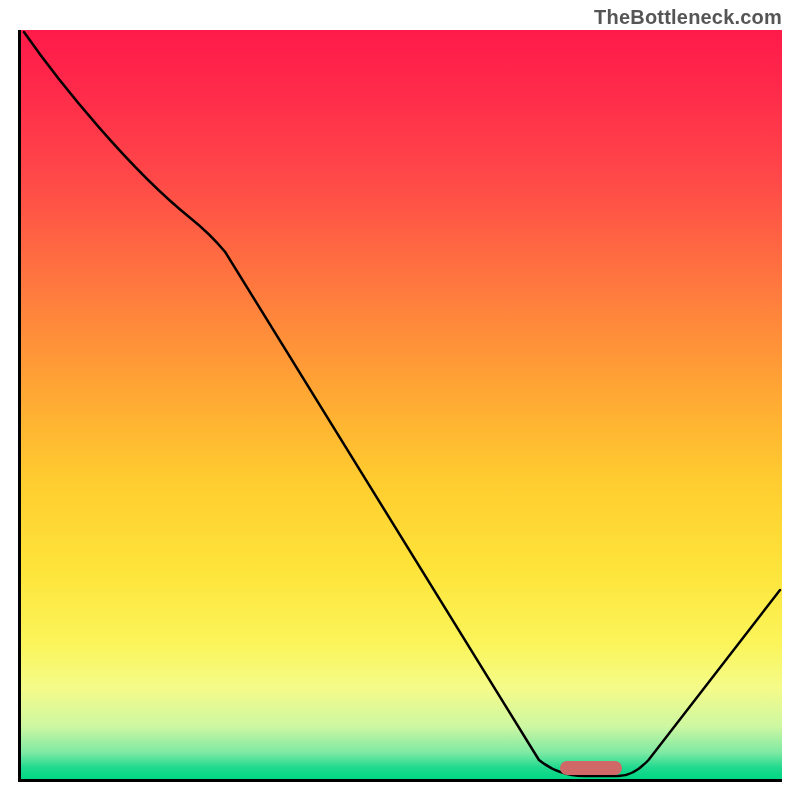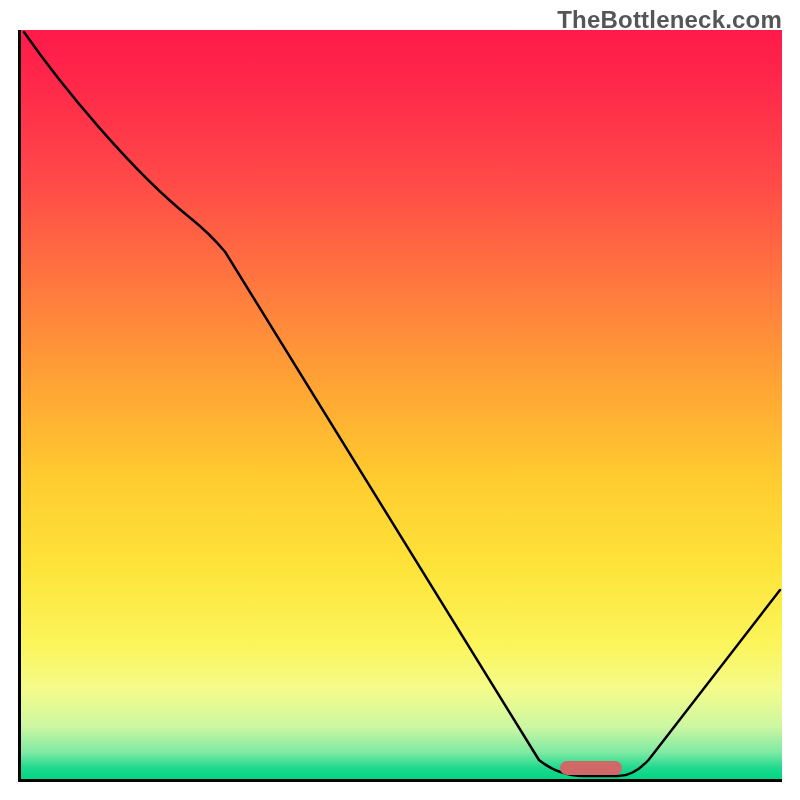--- a/index.html
+++ b/index.html
@@ -7,21 +7,21 @@
     width: 800px;
     height: 800px;
     background: #ffffff;
     font-family: Arial, sans-serif;
     position: relative;
   }
   .watermark {
     position: absolute;
     top: 6px;
     right: 18px;
-    font-size: 24px;
+    font-size: 20px;
     font-weight: bold;
     color: #555;
     letter-spacing: 0.2px;
   }
   .chart-area {
     position: absolute;
     left: 18px;
     top: 30px;
     width: 764px;
     height: 752px;

